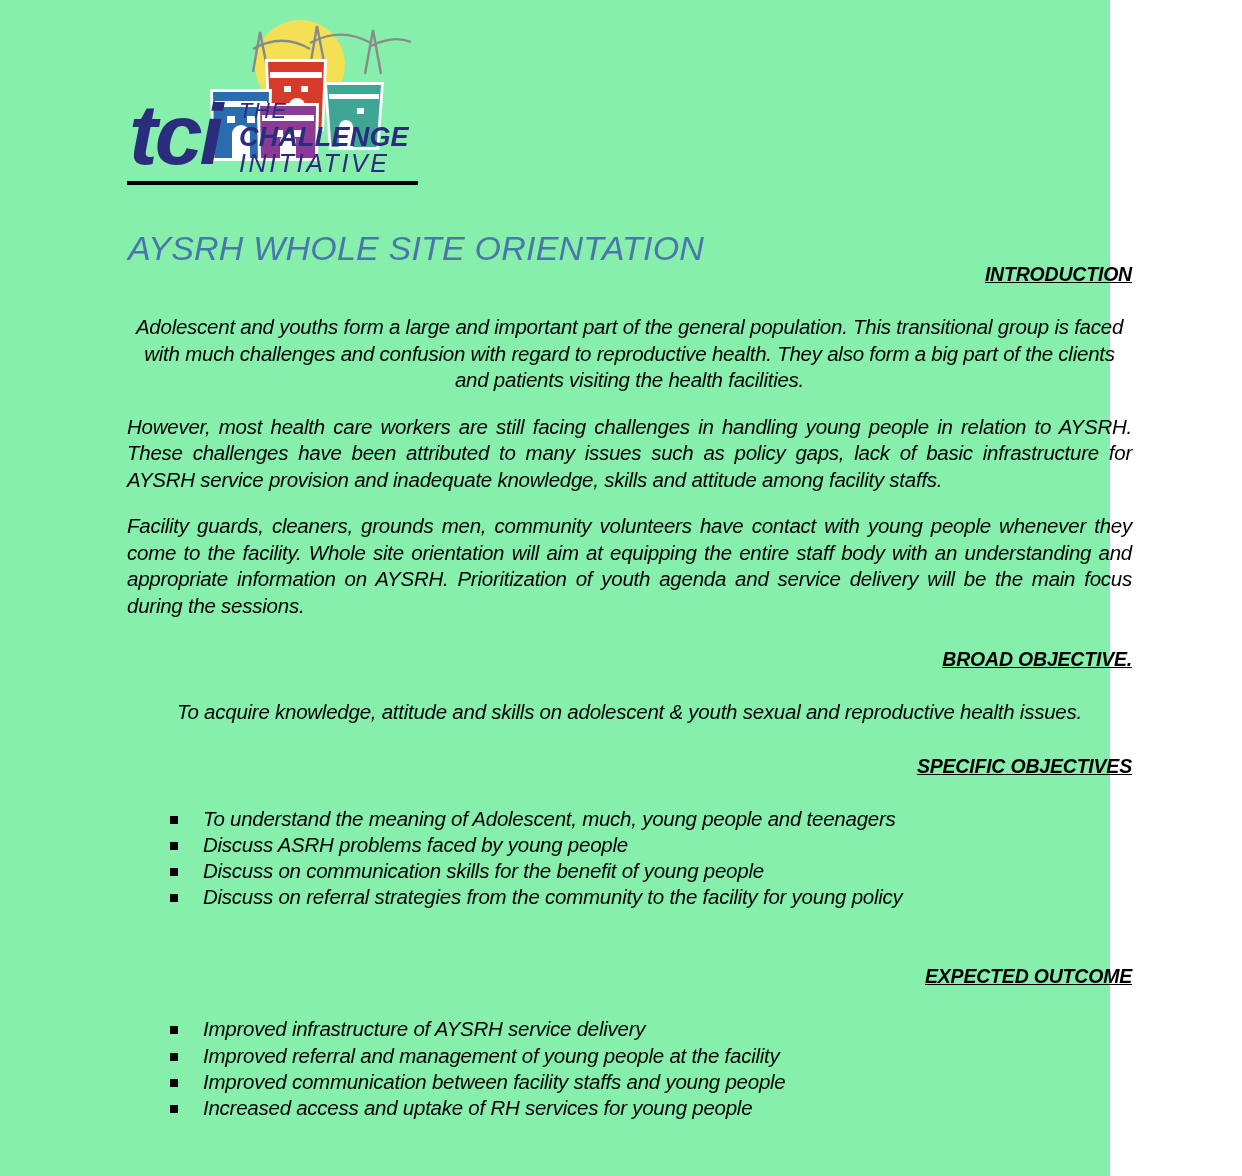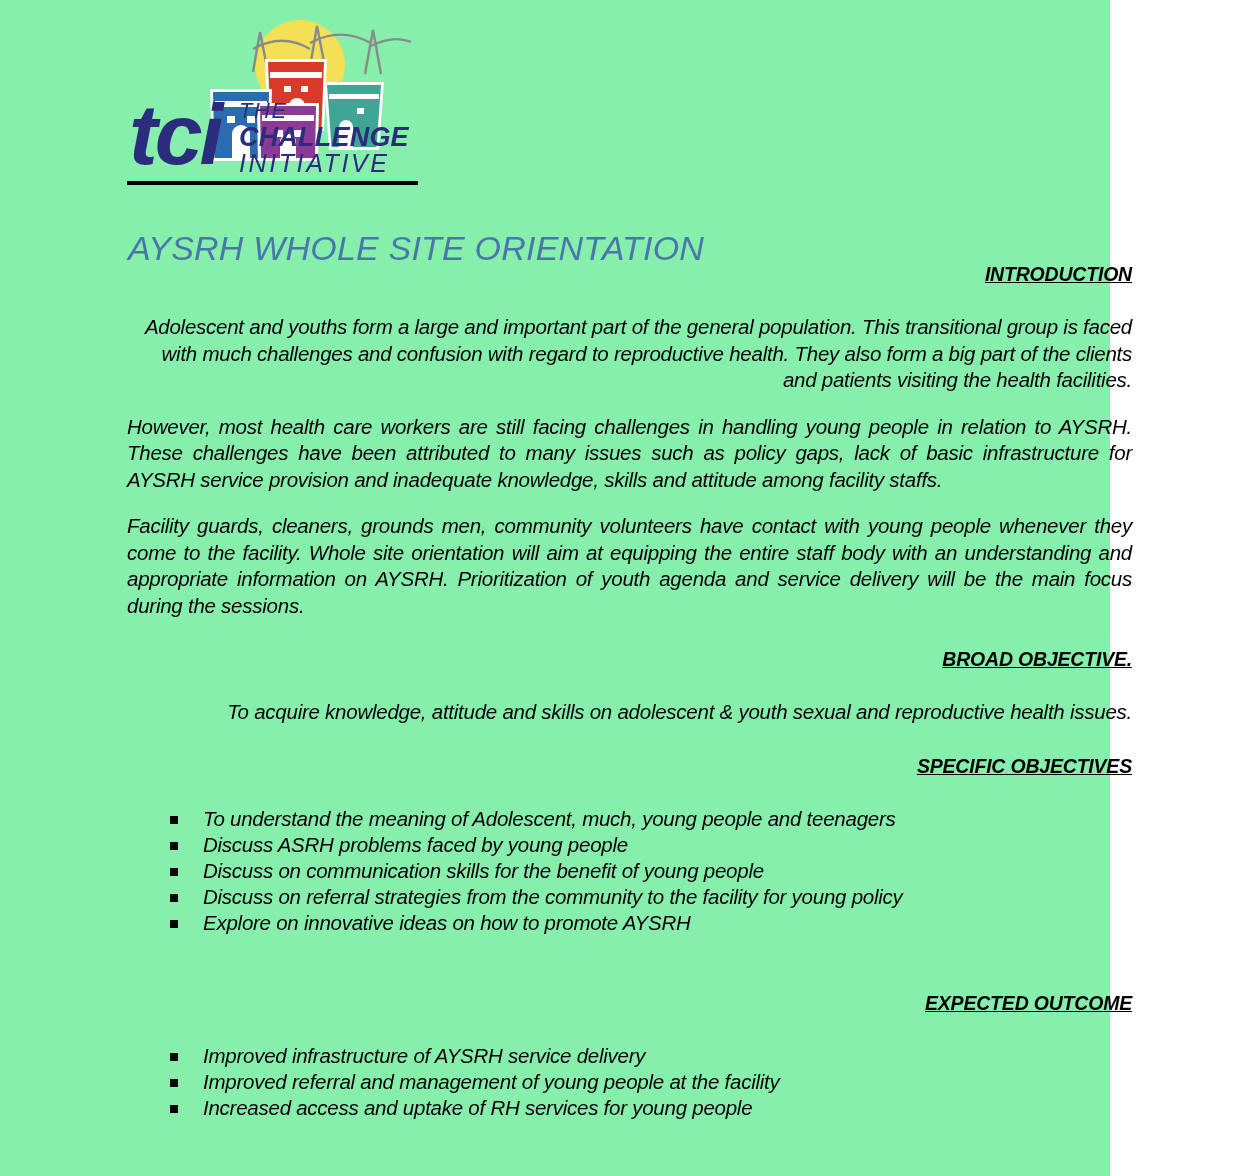--- a/index.html
+++ b/index.html
@@ -74,21 +74,21 @@
     line-height: 24px;
     text-align: right;
   }
   .para {
     font-size: 20.5px;
     line-height: 26.5px;
     margin: 0;
     letter-spacing: -0.25px;
     text-align: justify;
   }
-  .para.flush { text-align: right; }
+  .para.flush { text-align: center; }
   .gap-sm { height: 20px; }
   .gap-md { height: 28px; }
   .gap-xl { height: 54px; }
 
   ul.bullets {
     list-style: none;
     margin: 0;
     padding: 0;
   }
   ul.bullets li {
@@ -194,27 +194,27 @@
 
     <div class="gap-md"></div>
 
     <div class="heading">SPECIFIC OBJECTIVES</div>
     <div class="gap-md"></div>
     <ul class="bullets">
       <li><span class="sq"></span><span>To understand the meaning of Adolescent, much, young people and teenagers</span></li>
       <li><span class="sq"></span><span>Discuss ASRH problems faced by young people</span></li>
       <li><span class="sq"></span><span>Discuss on communication skills for the benefit of young people</span></li>
       <li><span class="sq"></span><span>Discuss on referral strategies from the community to the facility for young policy</span></li>
-      <li><span class="sq"></span><span>Explore on innovative ideas on how to promote AYSRH</span></li>
     </ul>
 
     <div class="gap-xl"></div>
 
     <div class="heading">EXPECTED OUTCOME</div>
     <div class="gap-md"></div>
     <ul class="bullets">
       <li><span class="sq"></span><span>Improved infrastructure of AYSRH service delivery</span></li>
       <li><span class="sq"></span><span>Improved referral and management of young people at the facility</span></li>
+      <li><span class="sq"></span><span>Improved communication between facility staffs and young people</span></li>
       <li><span class="sq"></span><span>Increased access and uptake of RH services for young people</span></li>
     </ul>
 
   </div>
 </div>
 
 </body></html>

